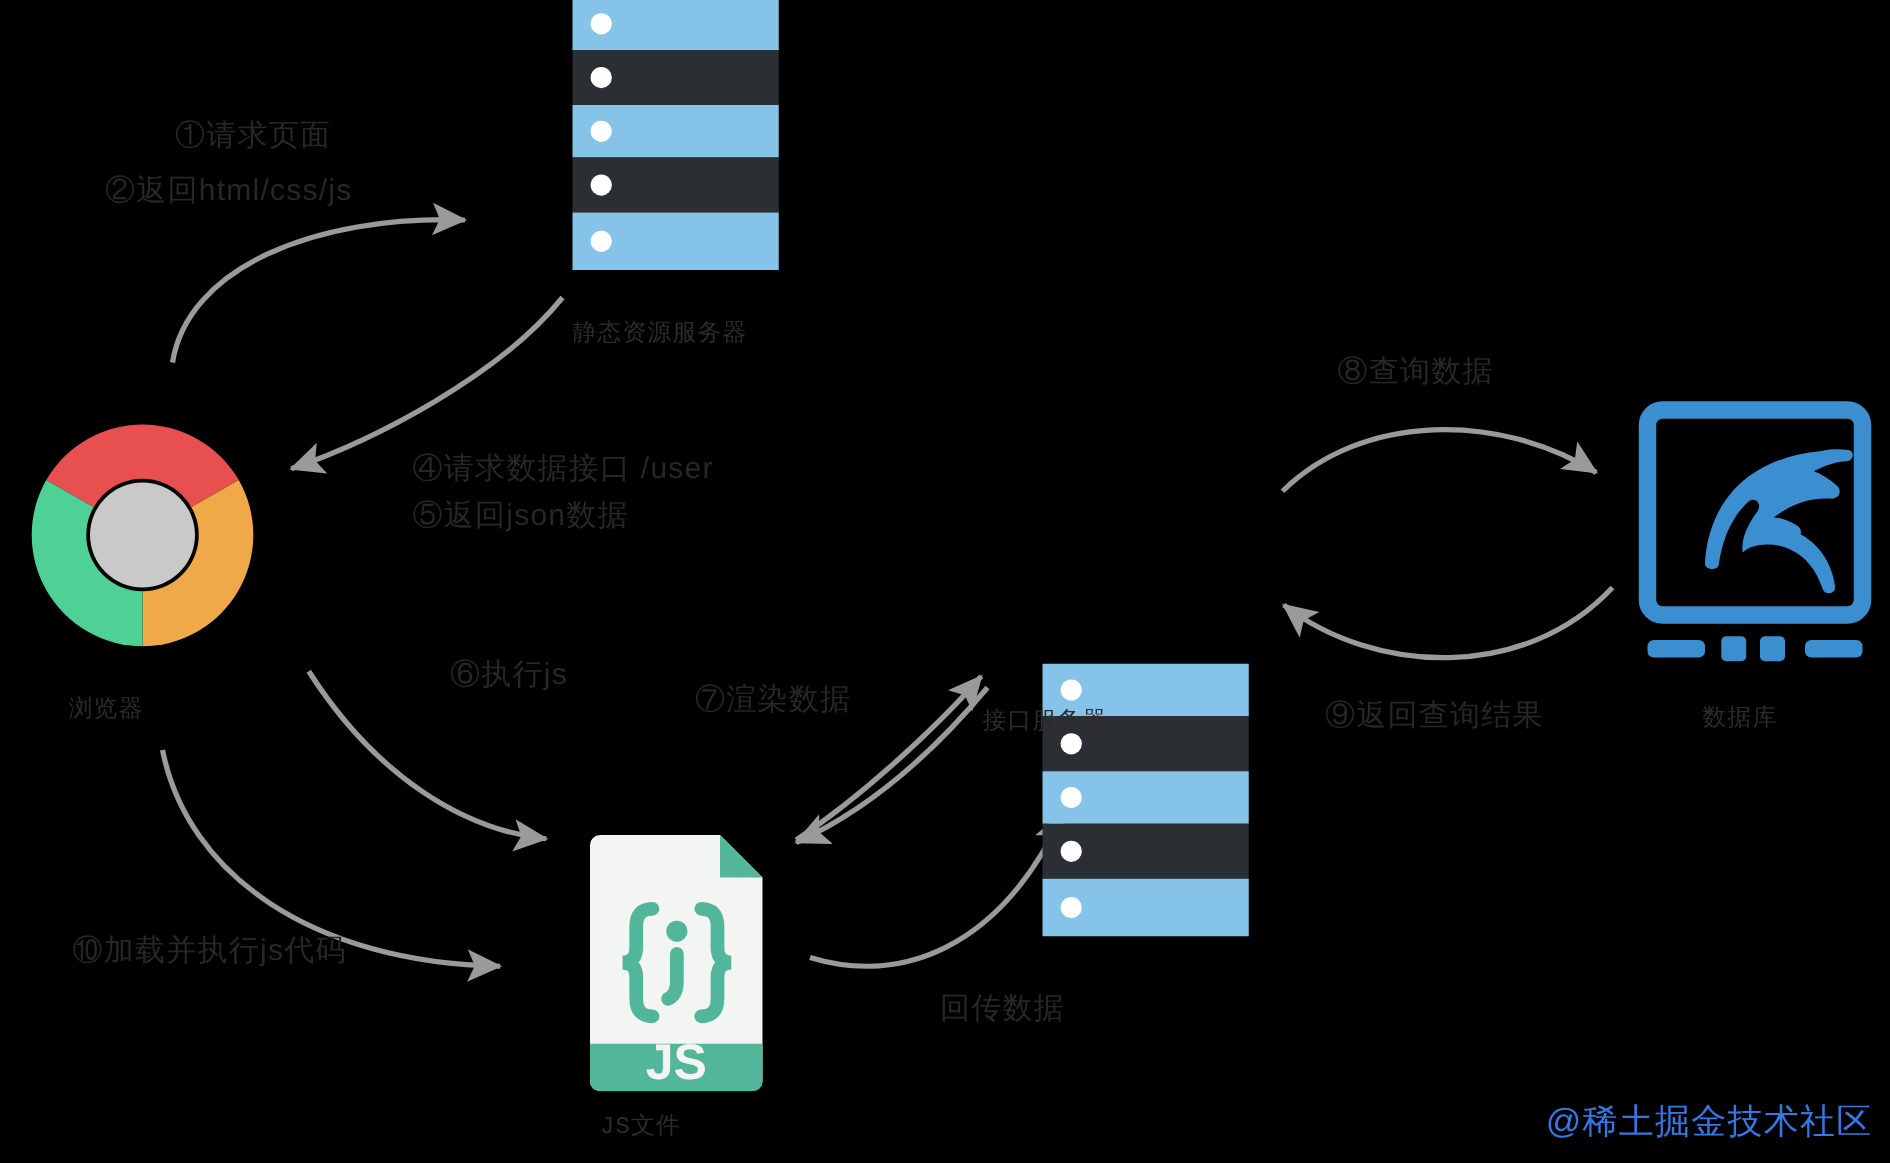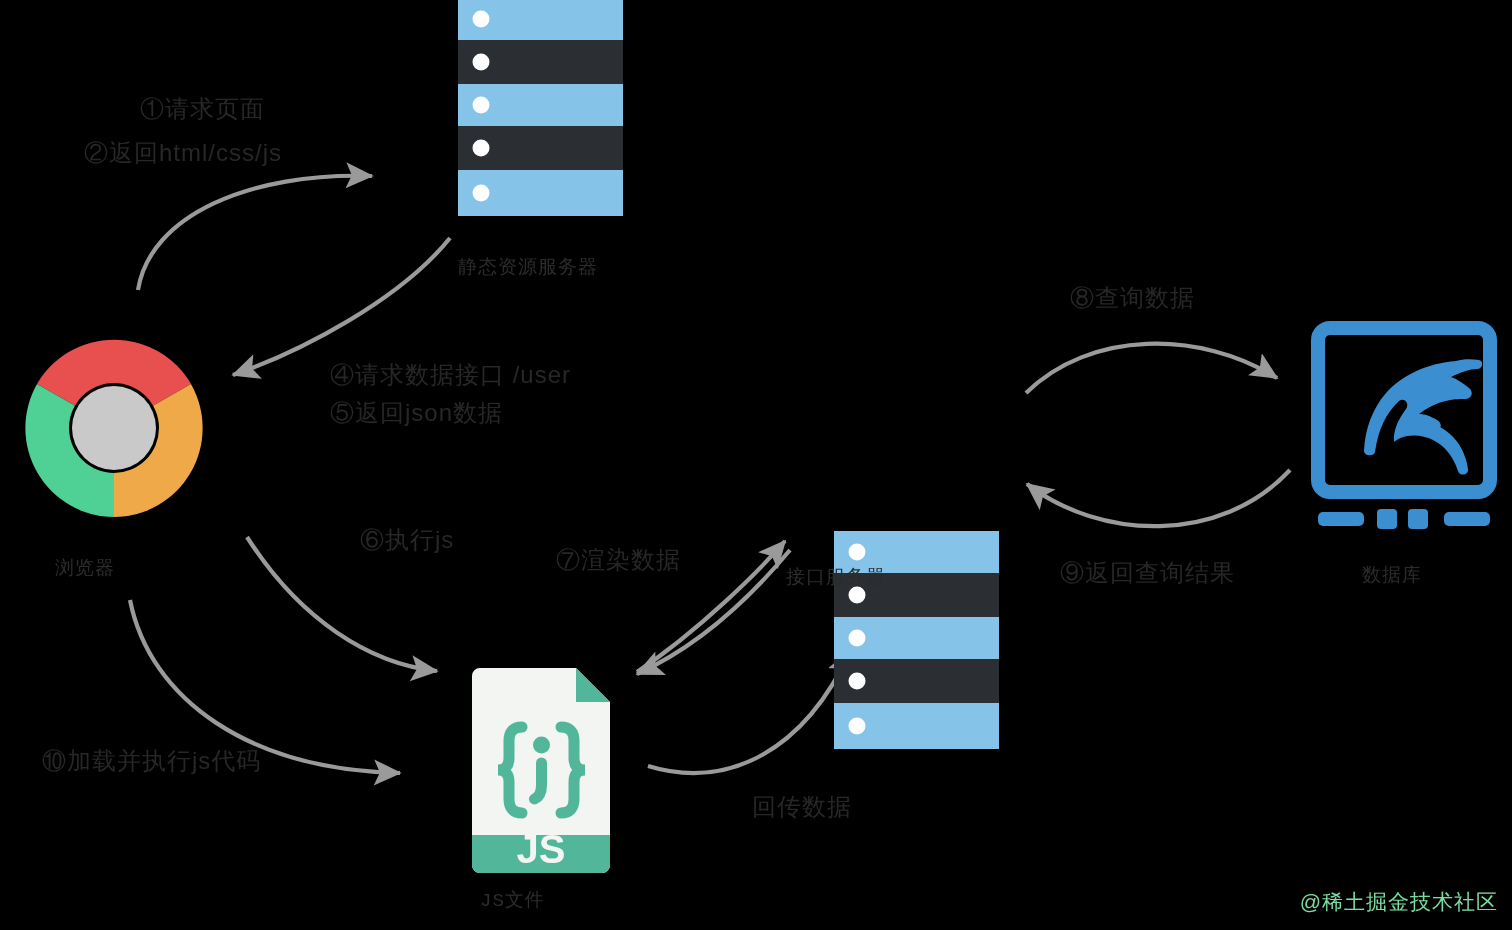--- a/index.html
+++ b/index.html
@@ -98,22 +98,22 @@
   .mysql {
     width: 200px;
     height: 214px;
     position: relative;
   }
   
   .watermark {
     position: absolute;
     right: 14px;
     bottom: 14px;
-    color: #86efac;
-    font-size: 21px;
+    color: #3b82f6;
+    font-size: 28px;
     letter-spacing: 1px;
     opacity: .92;
     font-family: "Liberation Sans", sans-serif;
   }
   svg.edges {
     position: absolute;
     left: 0;
     top: 0;
     width: 1512px;
     height: 930px;
@@ -243,17 +243,17 @@
 
   <div class="label edge-label" style="left:330px; top:358px;">④请求数据接口 /user</div>
   <div class="label edge-label" style="left:330px; top:396px;">⑤返回json数据</div>
 
   <div class="label edge-label" style="left:360px; top:523px;">⑥执行js</div>
   <div class="label edge-label" style="left:556px; top:543px;">⑦渲染数据</div>
 
   <div class="label edge-label" style="left:1070px; top:281px;">⑧查询数据</div>
   <div class="label edge-label" style="left:1060px; top:556px;">⑨返回查询结果</div>
 
-  <div class="label edge-label" style="left:42px; top:744px;">⑩加载并执行js代码</div>
+  <div class="label edge-label" style="left:58px; top:744px;">⑩加载并执行js代码</div>
   <div class="label edge-label" style="left:752px; top:790px;">回传数据</div>
 
   <div class="watermark">@稀土掘金技术社区</div>
 </div>
 
 </body></html>

